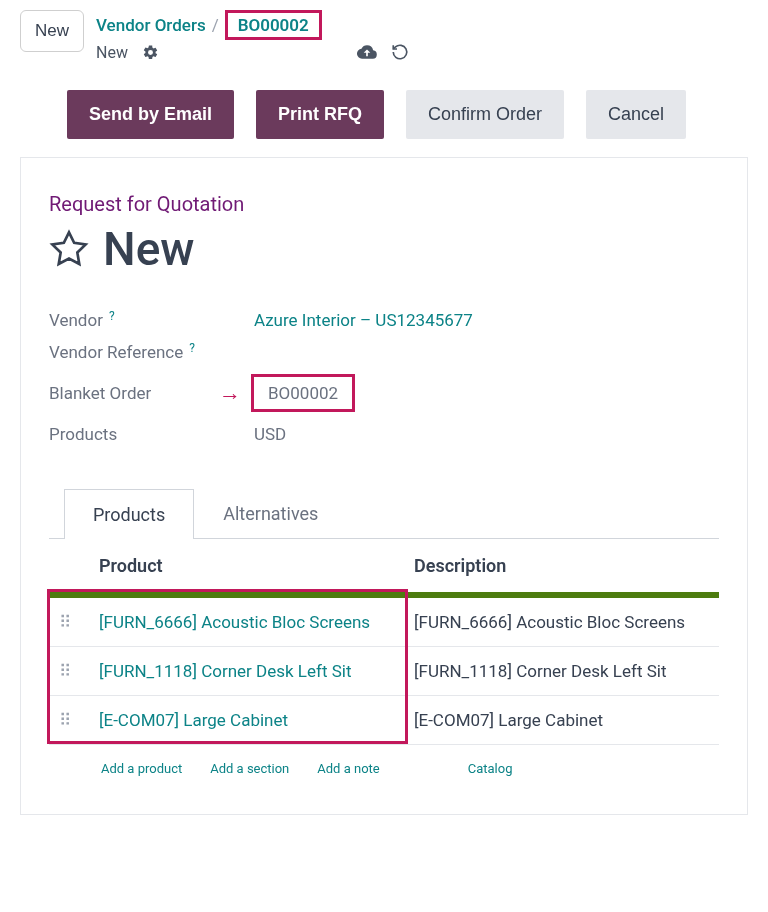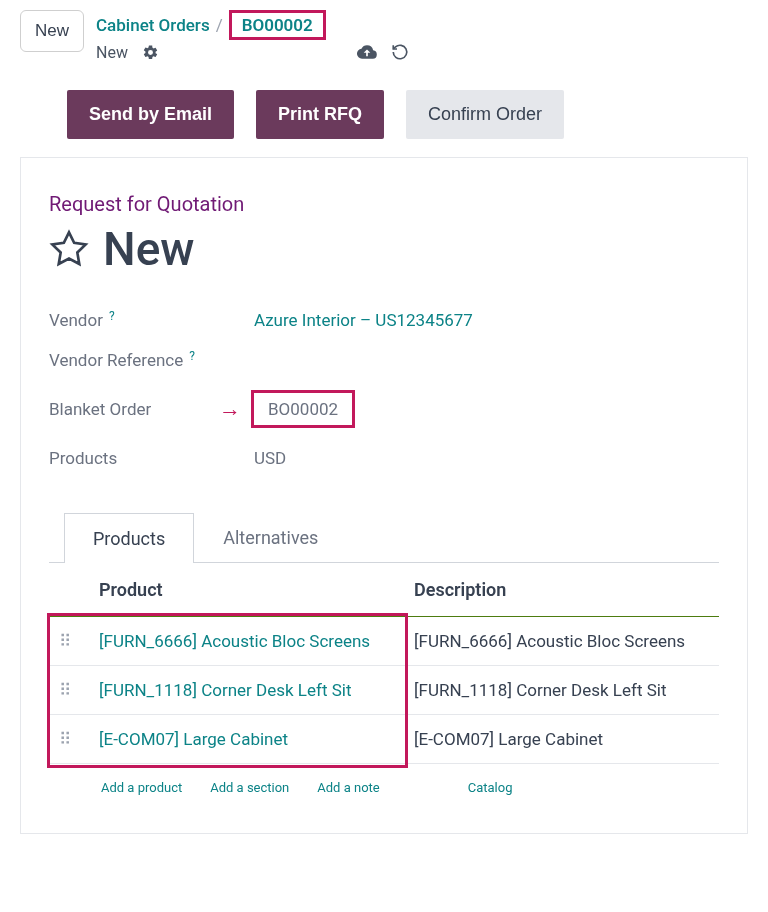--- a/index.html
+++ b/index.html
@@ -30,38 +30,38 @@
   .btn { border:none; padding:14px 22px; font-size:18px; font-weight:600; border-radius:2px; cursor:pointer; }
   .btn-primary { background:#6b3a5c; color:#fff; }
   .btn-gray { background:#e5e7eb; color:#374151; font-weight:500; }
 
   .sheet { border:1px solid #e5e7eb; margin-top:18px; padding:34px 28px; }
   .rfq-label { font-size:20px; color:#701a75; font-weight:400; }
   .title-row { display:flex; align-items:center; gap:14px; margin-top:6px; }
   .star-icon svg { display:block; }
   .rfq-title { font-size:46px; font-weight:500; color:#374151; }
 
-  .field-grid { margin-top:34px; display:flex; flex-direction:column; gap:20px; }
+  .field-grid { margin-top:34px; display:flex; flex-direction:column; gap:12px; }
   .field-row { display:flex; align-items:center; }
   .field-label { width:205px; color:#6b7280; font-size:17px; display:flex; align-items:center; gap:6px; }
   .field-value { color:#6b7280; font-size:17px; }
   .help-q { color:#0c8387; font-size:12px; position:relative; top:-4px; }
   .vendor-link { color:#0c8387; }
   .blanket-value-box { border:3px solid #c2185b; padding:6px 14px; }
   .arrow-right { color:#c2185b; font-size:22px; font-weight:700; margin-right:10px; margin-left:-35px; }
 
   .tabs { display:flex; margin-top:44px; border-bottom:1px solid #d1d5db;padding-left:15px; }
   .tab {
     padding:14px 28px; font-size:18px; color:#6b7280; border:1px solid transparent;
     border-bottom:none; cursor:pointer; background:#fff;
   }
   .tab.active { border-color:#d1d5db; position:relative; top:1px; background:#fff; color:#374151; }
 
   .tbl { width:100%; border-collapse:collapse; margin-top:0; }
-  .tbl th { text-align:left; padding:16px 10px; font-size:18px; font-weight:600; color:#374151; border-bottom:1px solid #4d7c0f; }
+  .tbl th { text-align:left; padding:16px 10px; font-size:18px; font-weight:600; color:#374151; border-bottom:6px solid #4d7c0f; }
   .tbl td { padding:14px 10px; font-size:17px; border-bottom:1px solid #e5e7eb; vertical-align:middle; }
   .drag-handle { color:#9ca3af; font-size:14px; width:24px; cursor:grab; letter-spacing:1px; }
   .prod-link { color:#0c8387; }
   .desc-text { color:#374151; }
 
   .highlight-box {
     position:absolute; border:3px solid #c2185b; pointer-events:none;
   }
   .sheet { position:relative; }
 
@@ -69,21 +69,21 @@
   .action-link { color:#0c8387; cursor:pointer; }
   .catalog-link { margin-left:60px; }
 </style>
 </head>
 <body>
 
 <div class="top-row">
   <button class="new-btn">New</button>
   <div class="crumbs">
     <div class="crumbs-line1">
-      <span class="crumb-link">Cabinet Orders</span>
+      <span class="crumb-link">Vendor Orders</span>
       <span class="crumb-sep">/</span>
       <span class="crumb-id">BO00002</span>
     </div>
     <div class="crumbs-line2">
       <span>New</span>
       <span class="gear">
         <svg width="17" height="17" viewBox="0 0 24 24" fill="currentColor">
             <path d="M19.14,12.94a7.07,7.07,0,0,0,.05-.94,7.07,7.07,0,0,0-.05-.94l2.03-1.58a.5.5,0,0,0,.12-.64l-1.92-3.32a.5.5,0,0,0-.6-.22l-2.39,1a7,7,0,0,0-1.62-.94l-.36-2.54A.5.5,0,0,0,13.9,2H10.1a.5.5,0,0,0-.49.42L9.25,4.96a7,7,0,0,0-1.62.94l-2.39-1a.5.5,0,0,0-.6.22L2.72,8.44a.5.5,0,0,0,.12.64l2.03,1.58a7.07,7.07,0,0,0-.05.94,7.07,7.07,0,0,0,.05.94L2.84,14.12a.5.5,0,0,0-.12.64l1.92,3.32a.5.5,0,0,0,.6.22l2.39-1a7,7,0,0,0,1.62.94l.36,2.54a.5.5,0,0,0,.49.42h3.8a.5.5,0,0,0,.49-.42l.36-2.54a7,7,0,0,0,1.62-.94l2.39,1a.5.5,0,0,0,.6-.22l1.92-3.32a.5.5,0,0,0-.12-.64ZM12,15.5A3.5,3.5,0,1,1,15.5,12,3.5,3.5,0,0,1,12,15.5Z"></path>
           </svg>
       </span>
@@ -100,20 +100,21 @@
           </svg>
       </span>
     </div>
   </div>
 </div>
 
 <div class="action-bar">
   <button class="btn btn-primary">Send by Email</button>
   <button class="btn btn-primary">Print RFQ</button>
   <button class="btn btn-gray">Confirm Order</button>
+  <button class="btn btn-gray">Cancel</button>
 </div>
 
 <div class="sheet">
   <div class="rfq-label">Request for Quotation</div>
   <div class="title-row">
     <span class="star-icon">
       <svg width="40" height="40" viewBox="0 0 24 24" fill="none" stroke="#374151" stroke-width="1.6">
           <polygon points="12 2 15.09 8.26 22 9.27 17 14.14 18.18 21.02 12 17.77 5.82 21.02 7 14.14 2 9.27 8.91 8.26 12 2"></polygon>
         </svg>
     </span>

